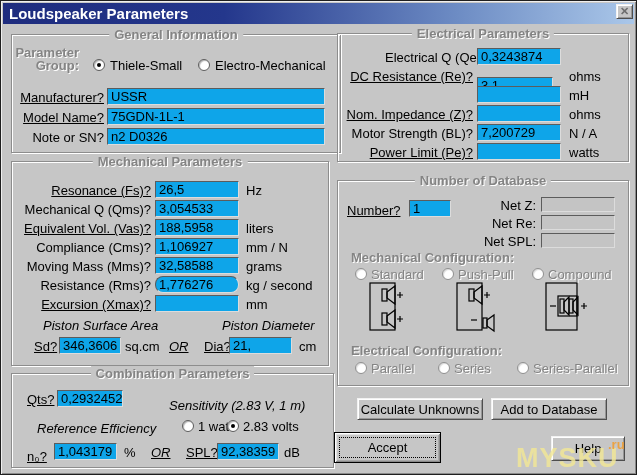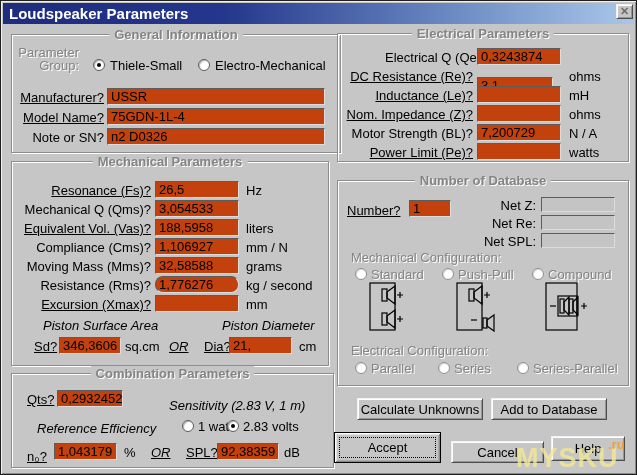--- a/index.html
+++ b/index.html
@@ -27,25 +27,25 @@
   .group { position:absolute; border:1px solid #8d8d8d;
     box-shadow: 1px 1px 0 #ffffff, inset 1px 1px 0 #ffffff; }
   .legend {
     position:absolute; top:-8px; left:50%; transform:translateX(-50%);
     background:#c6c6c6; padding:0 5px; font-weight:bold; font-size:13px; line-height:15px;
     color:#848484; text-shadow:1px 1px 0 #fff; white-space:nowrap;
   }
   .t { position:absolute; font-size:13px; line-height:15px; white-space:nowrap; color:#000; }
   .r { text-align:right; }
   .u { text-decoration:underline; }
-  .b { font-weight:normal; }
+  .b { font-weight:bold; }
   .i { font-style:italic; }
   .dis { color:#848484; text-shadow:1px 1px 0 #fff; }
   .field {
-    position:absolute; height:17px; background:#c2410c;
+    position:absolute; height:17px; background:#0ea5e9;
     border:1px solid; border-color:#5c5c5c #dcdcdc #dcdcdc #5c5c5c;
     font-size:13px; line-height:14px; padding:1px 3px 0 3px;
     white-space:nowrap; overflow:hidden;
   }
   .field.gray { background:#c4c4c4; height:15px; }
   .radio {
     position:absolute; width:12px; height:12px; border-radius:50%;
     background:#fff; border:1px solid #5c5c5c;
     box-shadow: inset 1px 1px 1px rgba(0,0,0,0.30);
     display:flex; align-items:center; justify-content:center;
@@ -92,33 +92,32 @@
   <div class="radio checked" style="left:92px; top:58px;">
       <span class="dot"></span>
     </div>
   <div class="t" style="left:109px; top:57px;">Thiele-Small</div>
   <div class="radio" style="left:197px; top:58px;"></div>
   <div class="t" style="left:214px; top:57px;">Electro-Mechanical</div>
 
   <div class="t r u" style="left:8px; top:89px; width:95px;">Manufacturer?</div>
   <div class="field" style="left:106px; top:87px; width:218px;">USSR</div>
   <div class="t r u" style="left:8px; top:109px; width:95px;">Model Name?</div>
-  <div class="field" style="left:106px; top:107px; width:218px;">75GDN-1L-4</div>
+  <div class="field" style="left:106px; top:107px; width:218px;">75GDN-1L-1</div>
   <div class="t r" style="left:8px; top:129px; width:95px;">Note or SN?</div>
   <div class="field" style="left:106px; top:127px; width:218px;">n2 D0326</div>
 
   <div class="group" style="left:336px; top:32px; width:292px; height:129px;">
     <div class="legend">Electrical Parameters</div>
   </div>
   <div class="t r" style="left:336px; top:49px; width:136px;padding-left:48px;">Electrical Q (Qes)?</div>
   <div class="field" style="left:476px; top:47px; width:84px;">0,3243874</div>
   <div class="t r u" style="left:336px; top:68px; width:136px;">DC Resistance (Re)?</div>
   <div class="field" style="left:476px; top:76px; width:76px;">3,1</div>
   <div class="t" style="left:568px; top:68px;">ohms</div>
-  <div class="t r u" style="left:336px; top:87px; width:136px;">Inductance (Le)?</div>
   <div class="field" style="left:476px; top:85px; width:84px;"></div>
   <div class="t" style="left:568px; top:87px;">mH</div>
   <div class="t r u" style="left:336px; top:106px; width:136px;">Nom. Impedance (Z)?</div>
   <div class="field" style="left:476px; top:104px; width:84px;"></div>
   <div class="t" style="left:568px; top:106px;">ohms</div>
   <div class="t r" style="left:336px; top:125px; width:136px;">Motor Strength (BL)?</div>
   <div class="field" style="left:476px; top:123px; width:84px;">7,200729</div>
   <div class="t" style="left:568px; top:125px;">N / A</div>
   <div class="t r u" style="left:336px; top:144px; width:136px;">Power Limit (Pe)?</div>
   <div class="field" style="left:476px; top:142px; width:84px;"></div>
@@ -239,23 +238,20 @@
   <div class="btn" style="left:490px; top:397px; width:116px; height:22px;">
     <span>Add to Database</span>
   </div>
   <div class="btn" style="left:356px; top:397px; width:126px; height:22px;">
     <span>Calculate Unknowns</span>
   </div>
   <div class="btn default" style="left:333px; top:431px; width:107px; height:31px;">
     <span class="focus"></span>
     <span>Accept</span>
   </div>
-  <div class="btn" style="left:450px; top:440px; width:93px; height:22px;">
-    <span>Cancel</span>
-  </div>
   <div class="btn" style="left:550px; top:435px; width:74px; height:25px;">
     <span>Help</span>
   </div>
 
   <div class="wm">MYSKU</div>
   <div class="wm2">.ru</div>
 
 </div>
 
 </body></html>

